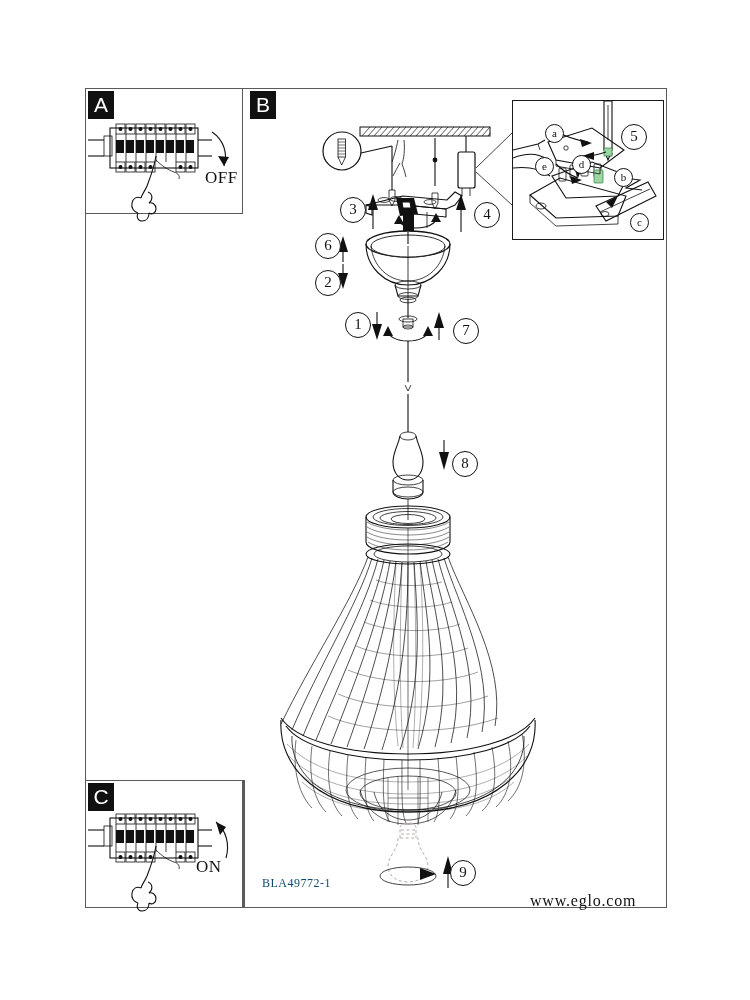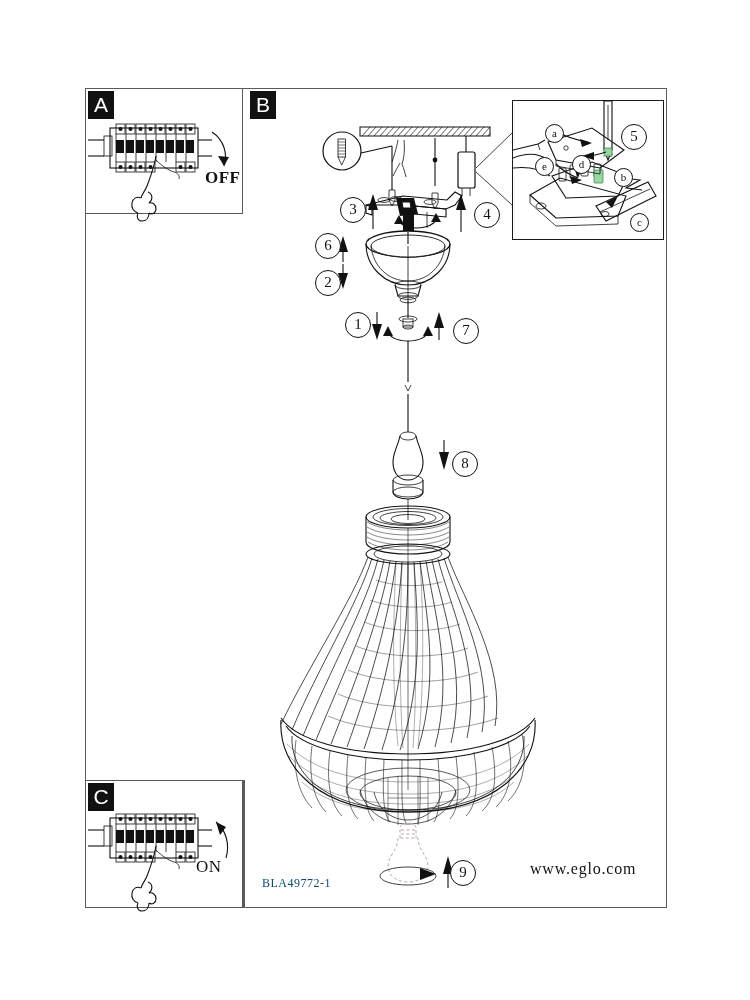--- a/index.html
+++ b/index.html
@@ -15,24 +15,24 @@
 
   
   .tag{position:absolute;width:26px;height:28px;background:#111;color:#fff;
        font-family:"Liberation Sans",sans-serif;font-size:21px;line-height:28px;text-align:center;font-weight:400;}
   #tagA{left:88px;top:91px;}
   #tagB{left:250px;top:91px;}
   #tagC{left:88px;top:783px;}
 
   
   .onoff{position:absolute;font-family:"Liberation Serif",serif;font-size:17px;color:#111;letter-spacing:.5px;}
-  #offTxt{left:205px;top:168px;font-weight:bold;}
+  #offTxt{left:205px;top:168px;}
   #onTxt{left:196px;top:857px;}
   .footcode{position:absolute;left:262px;top:876px;font-size:12px;color:#0c4a6e;letter-spacing:.5px;}
-  .footurl{position:absolute;left:530px;top:860px;font-size:16px;color:#111;letter-spacing:.8px;}
+  .footurl{position:absolute;left:530px;top:892px;font-size:16px;color:#111;letter-spacing:.8px;}
 
   
   .step{position:absolute;width:24px;height:24px;border:1.3px solid #111;border-radius:50%;
         font-size:15px;line-height:23px;text-align:center;color:#111;font-family:"Liberation Serif",serif;background:#fff;}
   .sub{position:absolute;width:17px;height:17px;border:1.1px solid #111;border-radius:50%;
        font-size:11px;line-height:16px;text-align:center;color:#111;background:#fff;font-family:"Liberation Serif",serif;}
 
   svg{position:absolute;left:0;top:0;overflow:visible;}
   .ln{fill:none;stroke:#111;stroke-width:1.1;}
   .ln2{fill:none;stroke:#111;stroke-width:0.8;}

